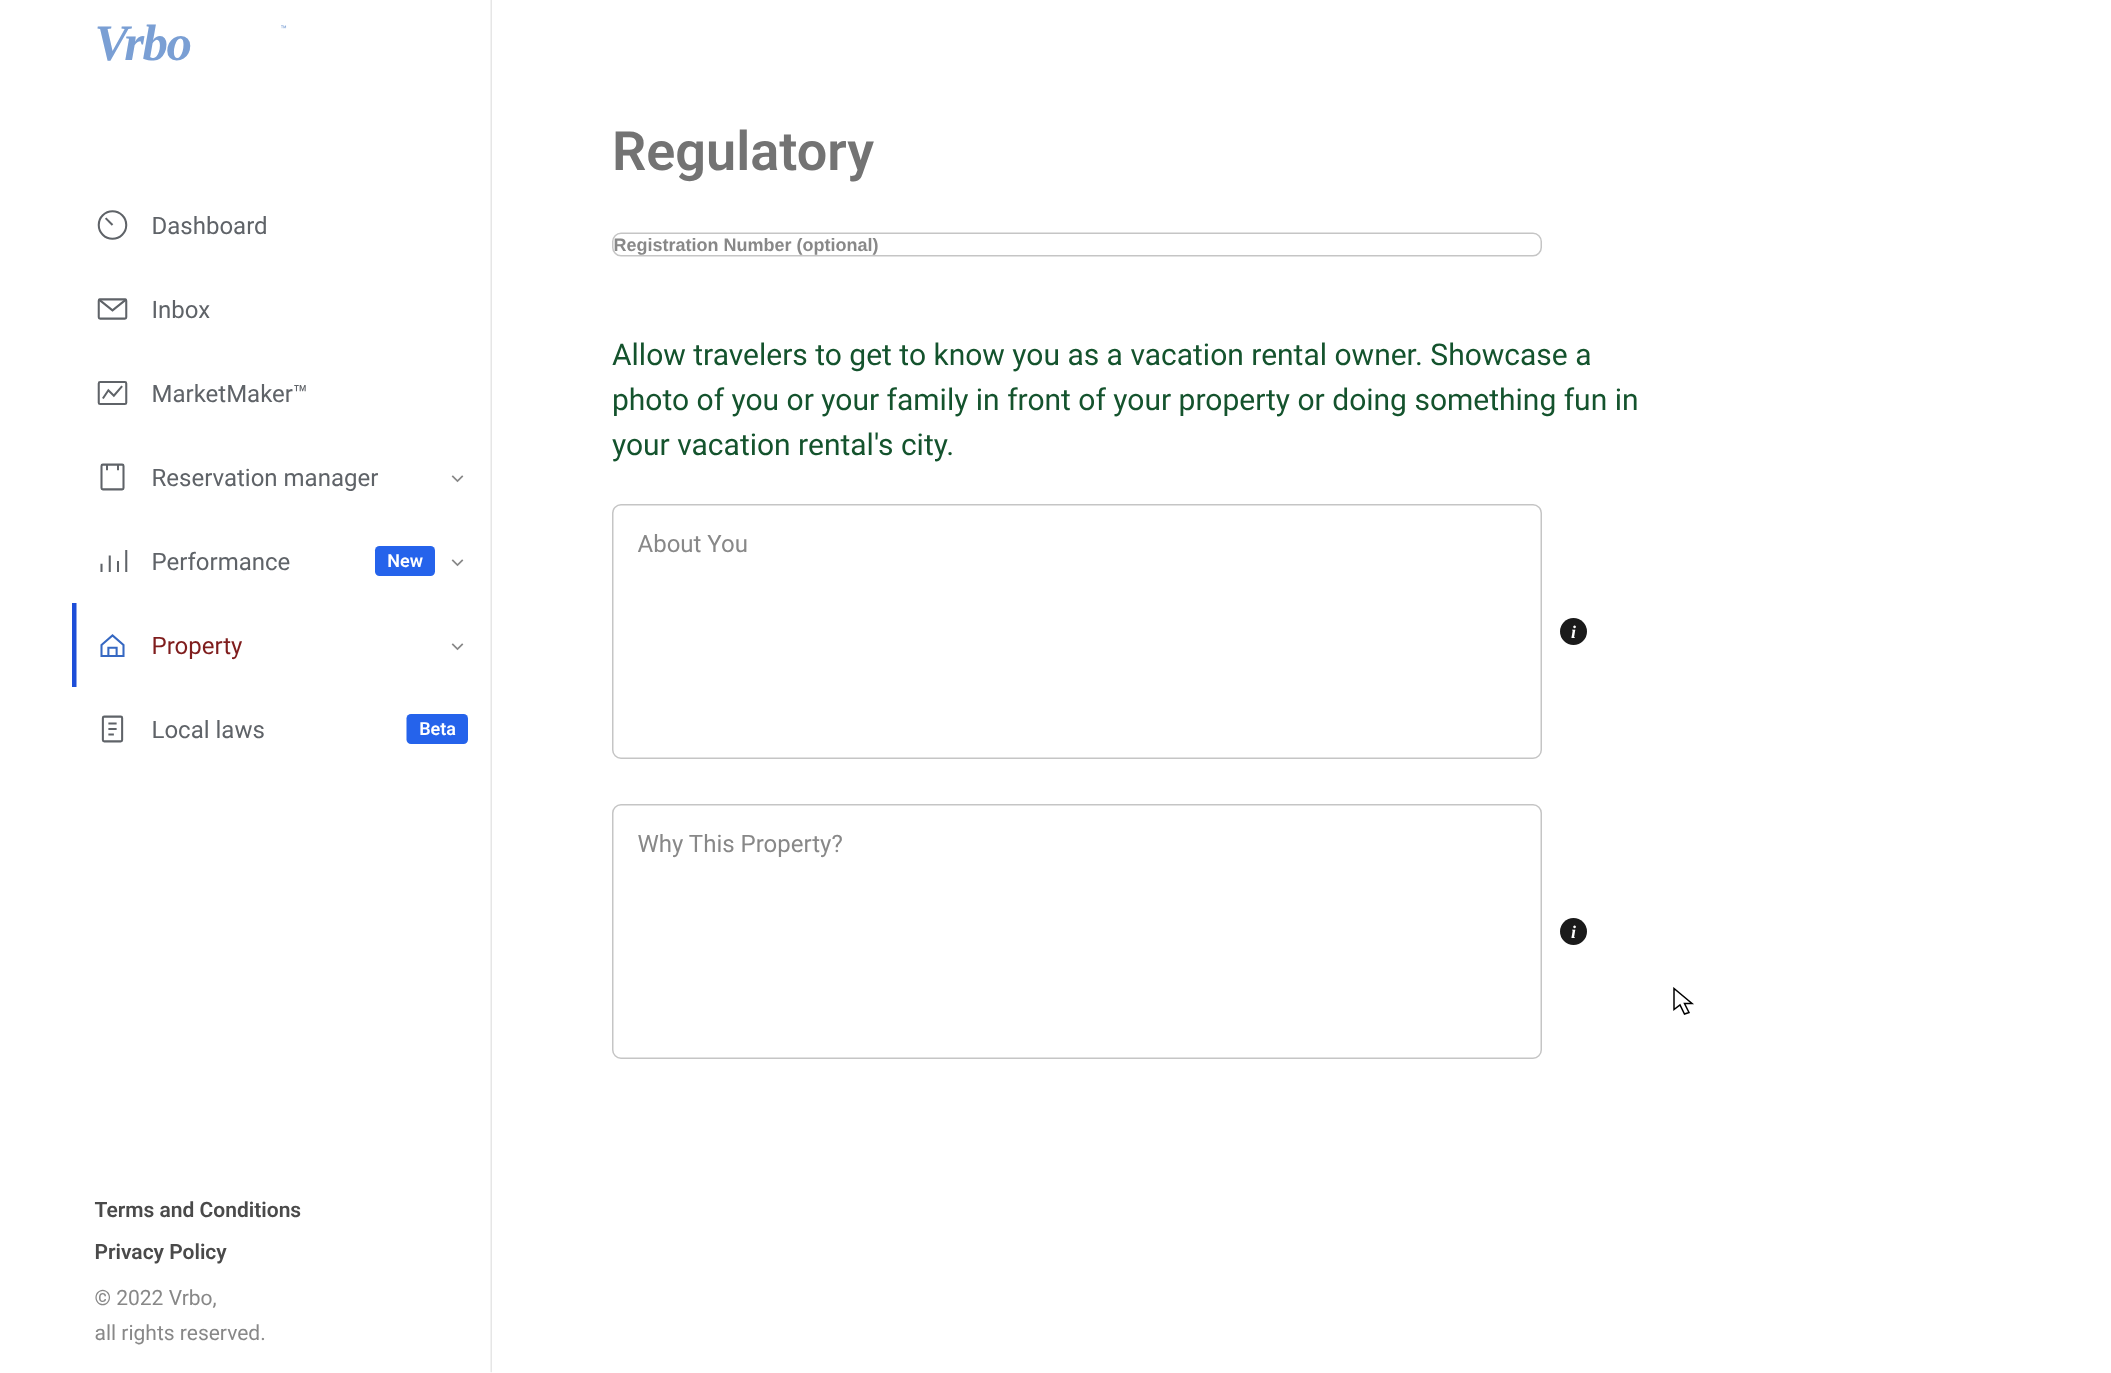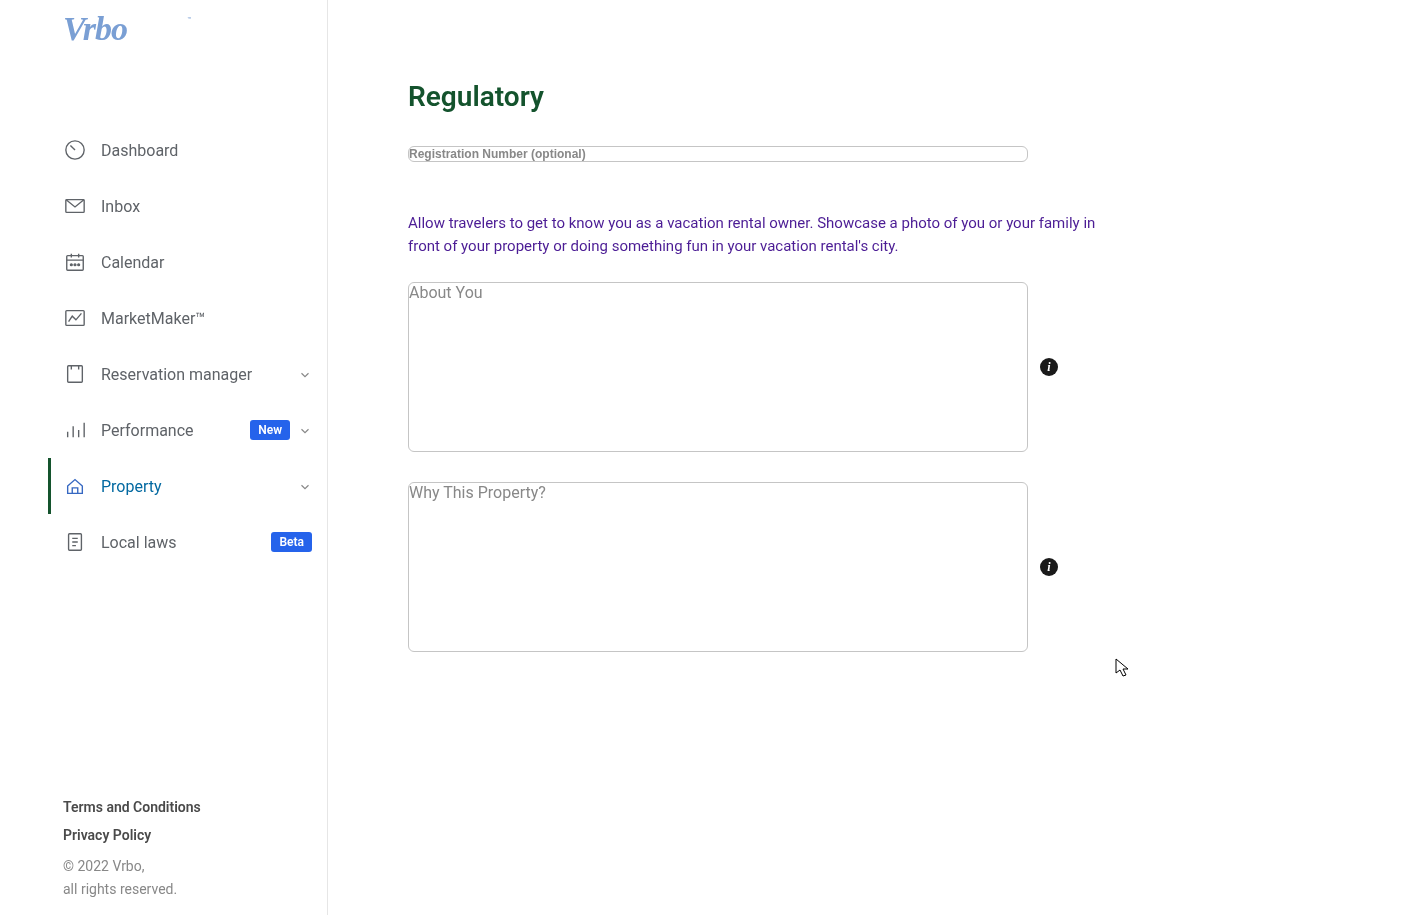--- a/index.html
+++ b/index.html
@@ -37,22 +37,22 @@
     .nav-item {
       display: flex;
       align-items: center;
       padding: 16px 15px;
       cursor: pointer;
       color: #5f6368;
       font-size: 16px;
       position: relative;
     }
     .nav-item.active {
-      color: #0369a1;
-      border-left: 3px solid #14532d;
+      color: #7f1d1d;
+      border-left: 3px solid #1d4ed8;
       padding-left: 12px;
     }
     .nav-icon {
       width: 24px;
       height: 24px;
       margin-right: 14px;
       display: inline-flex;
       align-items: center;
       justify-content: center;
       color: #5f6368;
@@ -93,41 +93,41 @@
       color: #888;
       font-size: 14px;
       line-height: 1.6;
     }
     .main {
       flex: 1;
       padding: 80px 80px 0 80px;
       overflow-y: auto;
     }
     .section-heading {
-      font-size: 28px;
+      font-size: 36px;
       font-weight: 600;
-      color: #14532d;
+      color: #737373;
       margin-bottom: 30px;
     }
     .form-field {
       width: 620px;
       border: 1px solid #c5c5c5;
       border-radius: 6px;
       padding: 0;
       font-size: 12px;
       color: #333;
       margin-bottom: 50px;
       font-weight: bold;
     }
     .form-field::placeholder {
       color: #888;
     }
     .description-text {
-      font-size: 15px;
-      color: #4c1d95;
+      font-size: 20px;
+      color: #14532d;
       line-height: 1.5;
       width: 690px;
       margin-bottom: 25px;
     }
     .photo-row {
       display: flex;
       align-items: center;
       margin-bottom: 45px;
     }
     .avatar {
@@ -165,20 +165,21 @@
     .textarea-wrap {
       display: flex;
       align-items: center;
       margin-bottom: 30px;
     }
     .textarea-field {
       width: 620px;
       height: 170px;
       border: 1px solid #c5c5c5;
       border-radius: 6px;
+      padding: 16px;
       font-size: 16px;
       font-family: inherit;
       resize: none;
     }
     .textarea-field::placeholder {
       color: #888;
     }
     .info-icon {
       width: 18px;
       height: 18px;
@@ -227,32 +228,20 @@
     <div class="nav-item">
       <span class="nav-icon">
         <svg width="22" height="22" viewBox="0 0 24 24" fill="none" stroke="currentColor" stroke-width="1.5">
             <rect x="2" y="5" width="20" height="14" rx="1"></rect>
             <path d="M2 5 L12 13 L22 5"></path>
           </svg>
       </span>
       <span class="nav-label">Inbox</span>
     </div>
 
-    <div class="nav-item">
-      <span class="nav-icon">
-        <svg width="22" height="22" viewBox="0 0 24 24" fill="none" stroke="currentColor" stroke-width="1.5">
-            <rect x="3" y="5" width="18" height="16" rx="1"></rect>
-            <path d="M3 10 H21 M8 3 V7 M16 3 V7"></path>
-            <circle cx="8" cy="15" r="1" fill="currentColor"></circle>
-            <circle cx="12" cy="15" r="1" fill="currentColor"></circle>
-            <circle cx="16" cy="15" r="1" fill="currentColor"></circle>
-          </svg>
-      </span>
-      <span class="nav-label">Calendar</span>
-    </div>
 
     <div class="nav-item">
       <span class="nav-icon">
         <svg width="22" height="22" viewBox="0 0 24 24" fill="none" stroke="currentColor" stroke-width="1.5">
             <rect x="2" y="4" width="20" height="16" rx="1"></rect>
             <path d="M5 16 L9 10 L13 14 L19 7"></path>
           </svg>
       </span>
       <span class="nav-label">MarketMaker™</span>
     </div>

